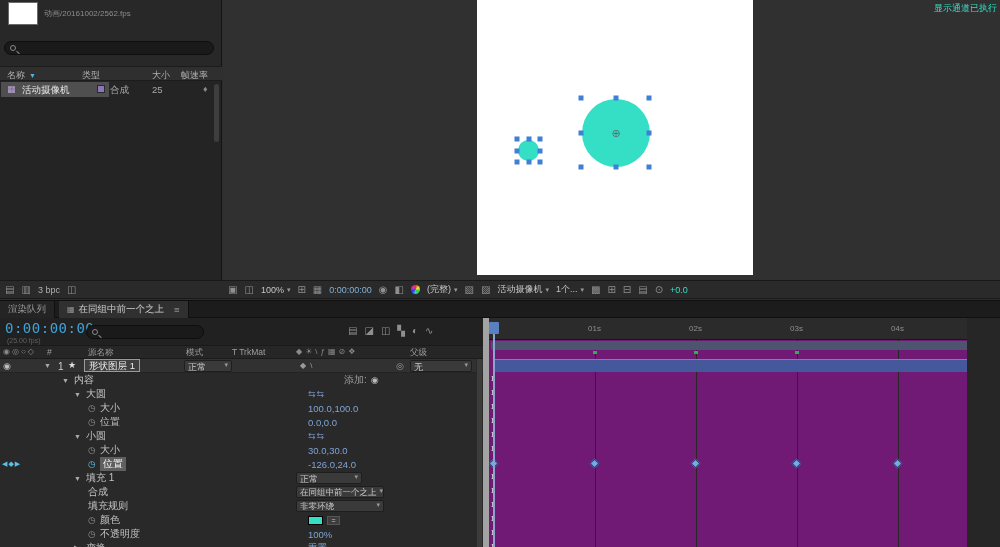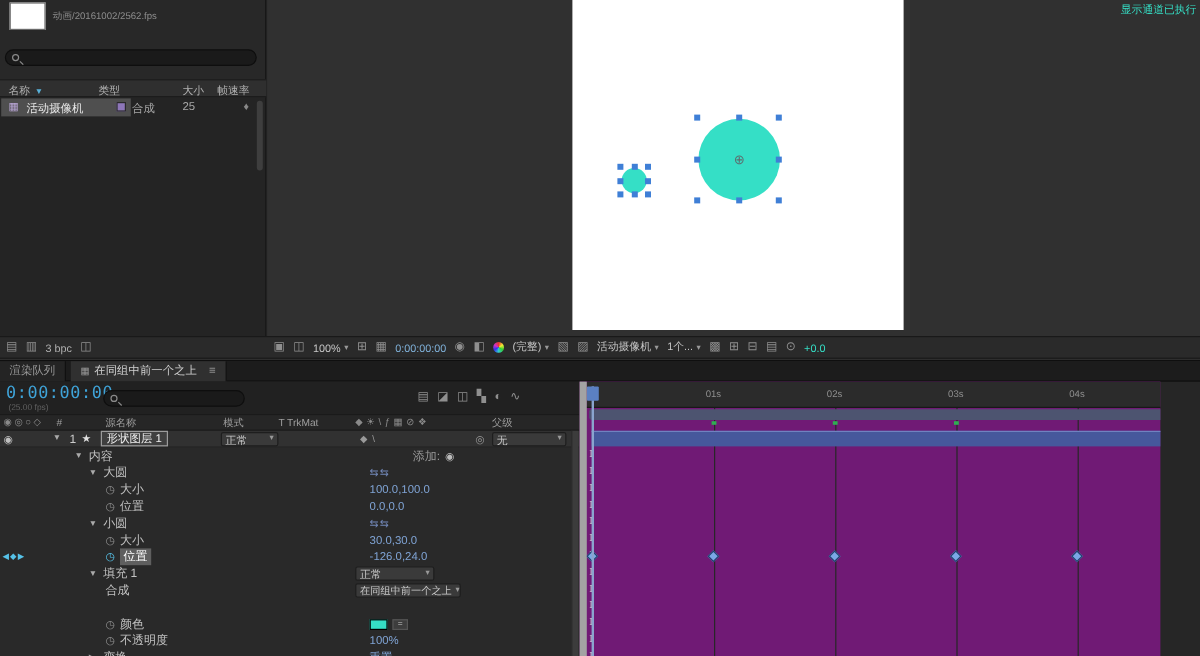--- a/index.html
+++ b/index.html
@@ -318,20 +318,27 @@
         <span class="plabel">填充 1</span>
         <span class="dd ddfill">
             <span>正常</span>
             <span class="dda">▾</span>
           </span>
       </div>
       <div class="prow ind3" style="top:167px">
         <span class="plabel">合成</span>
         <span class="dd ddwide">
             <span>在同组中前一个之上</span>
+            <span class="dda">▾</span>
+          </span>
+      </div>
+      <div class="prow ind3" style="top:181px">
+        <span class="plabel">填充规则</span>
+        <span class="dd ddwide">
+            <span>非零环绕</span>
             <span class="dda">▾</span>
           </span>
       </div>
       <div class="prow ind3" style="top:195px">
         <span class="sw">◷</span>
         <span class="plabel">颜色</span>
         <span class="cswatch" style="background: rgb(53, 223, 198);"></span>
         <span class="ceq">=</span>
       </div>
       <div class="prow ind3" style="top:209px">

